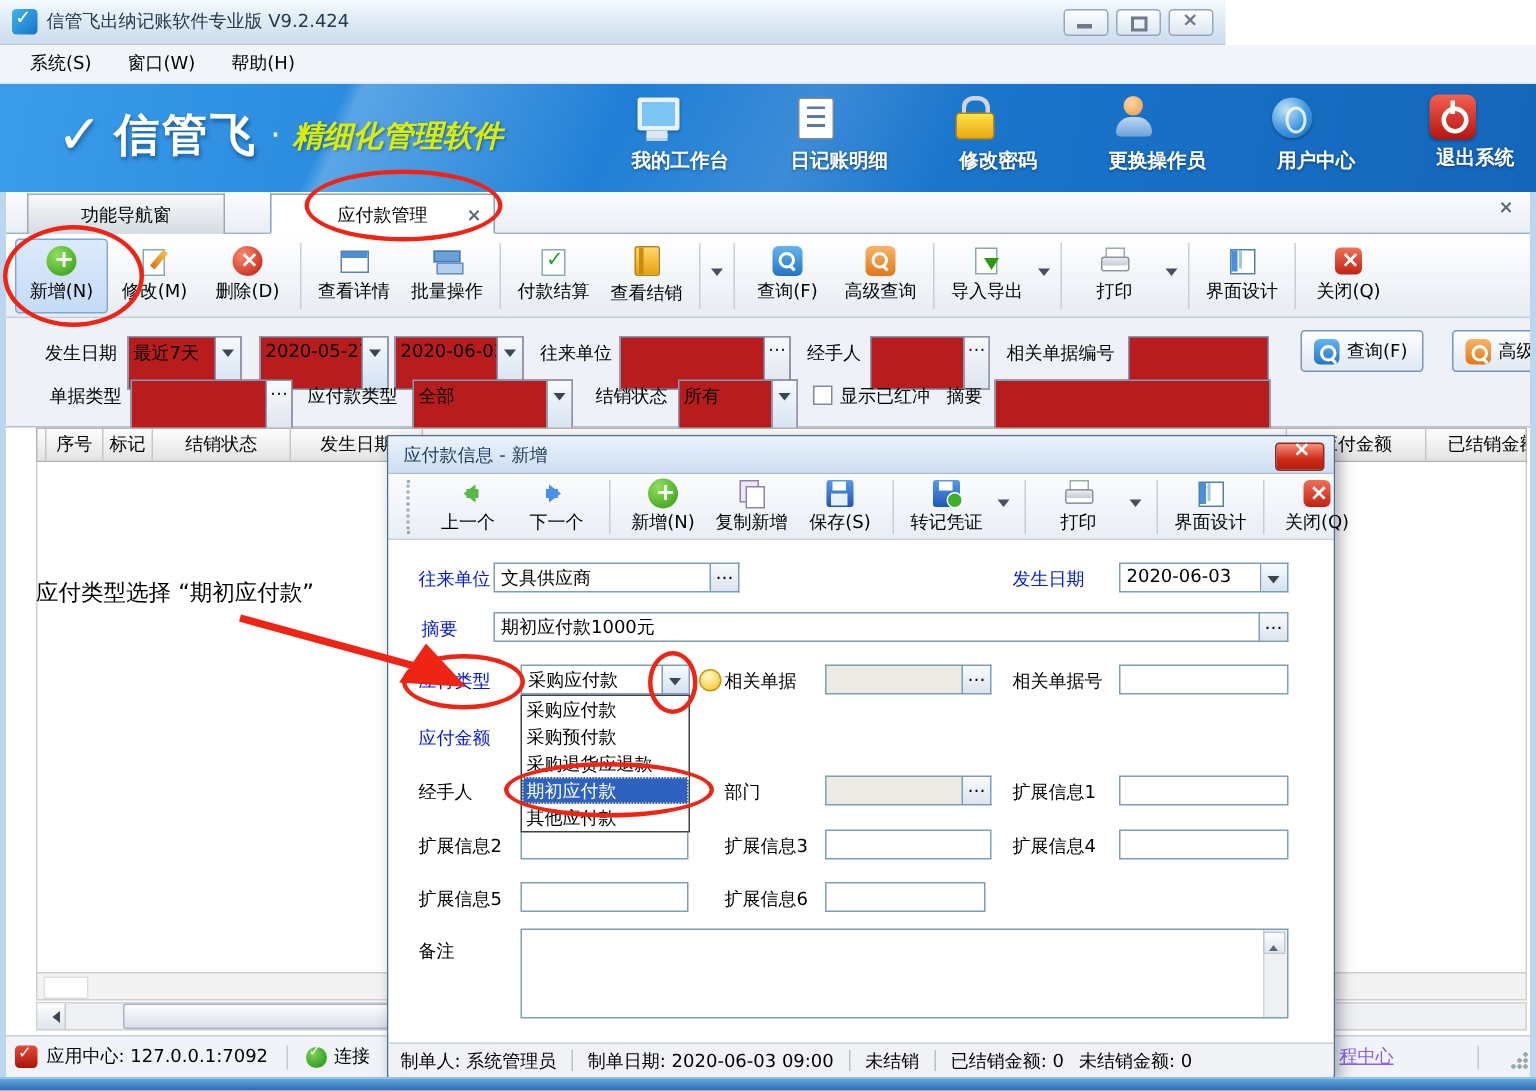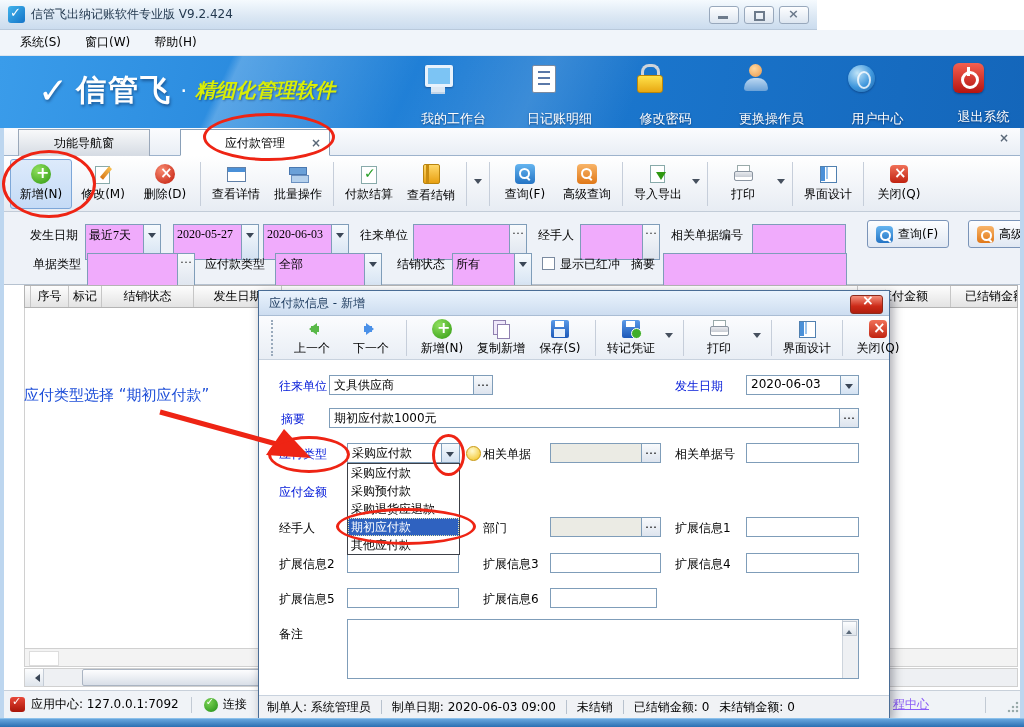--- a/index.html
+++ b/index.html
@@ -28,21 +28,21 @@
     background:linear-gradient(100deg,#3a9cea 0%,#1d7cd4 45%,#1466ba 100%);overflow:hidden;}
   #banner::before{content:"";position:absolute;inset:0;
     background:linear-gradient(115deg,transparent 22%,rgba(255,255,255,.22) 23%,transparent 40%,rgba(255,255,255,.14) 52%,transparent 62%);}
   .brand{position:absolute;left:38px;top:14px;display:flex;align-items:center;}
   .bird{font-size:36px;color:#fff;font-style:italic;font-weight:bold;margin-right:8px;text-shadow:1px 2px 3px rgba(0,20,60,.4);}
   .brandname{color:#fff;font-size:30px;font-weight:bold;letter-spacing:2px;text-shadow:1px 2px 3px rgba(0,20,60,.45);}
   .branddot{color:#fff;font-size:22px;margin:0 8px;}
   .slogan{color:#d9ee05;font-size:20px;font-weight:bold;font-style:italic;text-shadow:1px 1px 2px rgba(0,20,60,.4);}
   .bacts{position:absolute;right:18px;top:7px;display:flex;gap:30px;}
   .bact{display:flex;flex-direction:column;align-items:center;width:76px;}
-  .bact .blab{color:#fff;font-weight:normal;font-size:13px;margin-top:15px;text-shadow:0 1px 2px rgba(0,10,40,.5);white-space:nowrap;padding-left:31px;}
+  .bact .blab{color:#fff;font-weight:bold;font-size:13px;margin-top:3px;text-shadow:0 1px 2px rgba(0,10,40,.5);white-space:nowrap;padding-left:31px;}
   .bi{width:34px;height:32px;position:relative;}
   .bi-monitor::before{content:"";position:absolute;left:4px;top:2px;width:22px;height:16px;border:3px solid #e8f2fc;border-radius:2px;background:#7cc4f4;box-shadow:0 1px 2px rgba(0,20,60,.4);}
   .bi-monitor::after{content:"";position:absolute;left:10px;top:24px;width:14px;height:5px;background:#dce8f4;box-shadow:0 2px 0 #c0d4e8;}
   .bi-ledger::before{content:"";position:absolute;left:5px;top:2px;width:22px;height:26px;background:#fff;border:1px solid #7a8aa0;border-radius:2px;}
   .bi-ledger::after{content:"";position:absolute;left:11px;top:8px;width:12px;height:14px;
     background:repeating-linear-gradient(#5a78a8 0 2px,transparent 2px 6px);}
   .bi-lock::before{content:"";position:absolute;left:8px;top:1px;width:13px;height:12px;border:3px solid #cfd4da;border-bottom:none;border-radius:8px 8px 0 0;}
   .bi-lock::after{content:"";position:absolute;left:4px;top:12px;width:24px;height:16px;border-radius:3px;
     background:linear-gradient(#ffe24a,#e8a812);border:1px solid #b8860b;}
   .bi-user::before{content:"";position:absolute;left:10px;top:1px;width:13px;height:13px;border-radius:50%;background:radial-gradient(circle at 40% 35%,#ffd9a0,#e8964a);}
@@ -113,21 +113,21 @@
   .ti-copy::after{content:"";position:absolute;left:6px;top:5px;width:11px;height:13px;background:#fff;border:1px solid #9080b0;}
   .ti-save{border-radius:2px;background:linear-gradient(#5a9ae8,#1c58b8);width:18px;height:18px;margin:1px;}
   .ti-save::before{content:"";position:absolute;left:4px;top:1px;width:9px;height:6px;background:#fff;}
   .ti-save::after{content:"";position:absolute;left:3px;top:9px;width:11px;height:8px;background:#e8f0fa;}
   .ti-saveg{border-radius:2px;background:linear-gradient(#5a9ae8,#1c58b8);width:18px;height:18px;margin:1px;}
   .ti-saveg::before{content:"";position:absolute;left:4px;top:1px;width:9px;height:6px;background:#fff;}
   .ti-saveg::after{content:"";position:absolute;left:9px;top:8px;width:9px;height:9px;border-radius:50%;background:#3fae2a;border:1px solid #fff;}
   
   #filters{position:absolute;left:4px;top:212px;width:1016px;height:73px;background:#eef2f8;border-bottom:1px solid #b6c2d0;box-sizing:border-box;}
   .flab{position:absolute;line-height:22px;white-space:nowrap;}
-  .fc{position:absolute;height:36px;background:#f0abfc;border:1px solid #7f9db9;display:flex;box-sizing:border-box;font-family:Liberation Serif, serif;}
+  .fc{position:absolute;height:36px;background:#b91c1c;border:1px solid #7f9db9;display:flex;box-sizing:border-box;}
   .fc .val{flex:1;padding:2px 3px;overflow:hidden;white-space:nowrap;}
   .fc .arr{width:16px;background:linear-gradient(#f6fafd,#d4e2f2);border-left:1px solid #7f9db9;position:relative;flex:0 0 auto;}
   .fc .arr::before{content:"";position:absolute;left:4px;top:8px;border:4px solid transparent;border-top:5px solid #3a4656;}
   .fc .eb{width:16px;background:linear-gradient(#f8fafc,#dde4ee);border-left:1px solid #7f9db9;position:relative;flex:0 0 auto;}
   .fc .eb::before{content:"…";position:absolute;left:2px;top:-2px;color:#222;}
   .fbig{position:absolute;height:28px;border:1px solid #7a94b8;border-radius:3px;
     background:linear-gradient(#fdfeff,#e0e8f3);display:flex;align-items:center;gap:5px;padding:0 8px;box-sizing:border-box;white-space:nowrap;}
   .fbig .ti{width:17px;height:17px;flex:0 0 auto;}
   .cbx{position:absolute;width:13px;height:13px;background:#fff;border:1px solid #7a8aa0;box-sizing:border-box;}
   
@@ -193,21 +193,21 @@
   .ddi.sel{background:#2f62c0;color:#fff;outline:1px dotted #e8e8b0;outline-offset:-1px;}
   .note{position:absolute;left:88px;top:259px;width:512px;height:60px;border:1px solid #7f9db9;background:#fff;box-sizing:border-box;}
   .note .vsb{position:absolute;right:0;top:0;width:15px;height:100%;background:#eef0f3;border-left:1px solid #cdd4dc;}
   .note .vup{position:absolute;right:1px;top:1px;width:13px;height:13px;background:linear-gradient(#fcfdfe,#dfe5ec);border:1px solid #c0c8d2;}
   .note .vup::before{content:"";position:absolute;left:3px;top:5px;border:3px solid transparent;border-bottom:4px solid #5a6878;}
   #dstat{position:absolute;left:0;top:404px;right:0;height:23px;background:#f0f2f5;border-top:1px solid #c8d2de;
     display:flex;align-items:center;padding:0 8px;box-sizing:border-box;white-space:nowrap;}
   .vsep{width:1px;height:14px;background:#b8c2ce;margin:0 10px;}
   
   .rell{position:absolute;border:3px solid #ee2414;border-radius:50%;z-index:70;pointer-events:none;}
-  #ann{position:absolute;left:24px;top:386px;color:#1d4ed8;font-size:15px;z-index:70;white-space:nowrap;}
+  #ann{position:absolute;left:24px;top:386px;color:#000000;font-size:15px;z-index:70;white-space:nowrap;}
   #annarrow{position:absolute;left:0;top:0;width:1024px;height:727px;z-index:69;pointer-events:none;}
 </style>
 </head>
 <body>
 
 <div id="app">
 
   <div id="titlebar">
     <span class="appico"></span>
     <span class="ttl">信管飞出纳记账软件专业版 V9.2.424</span>

